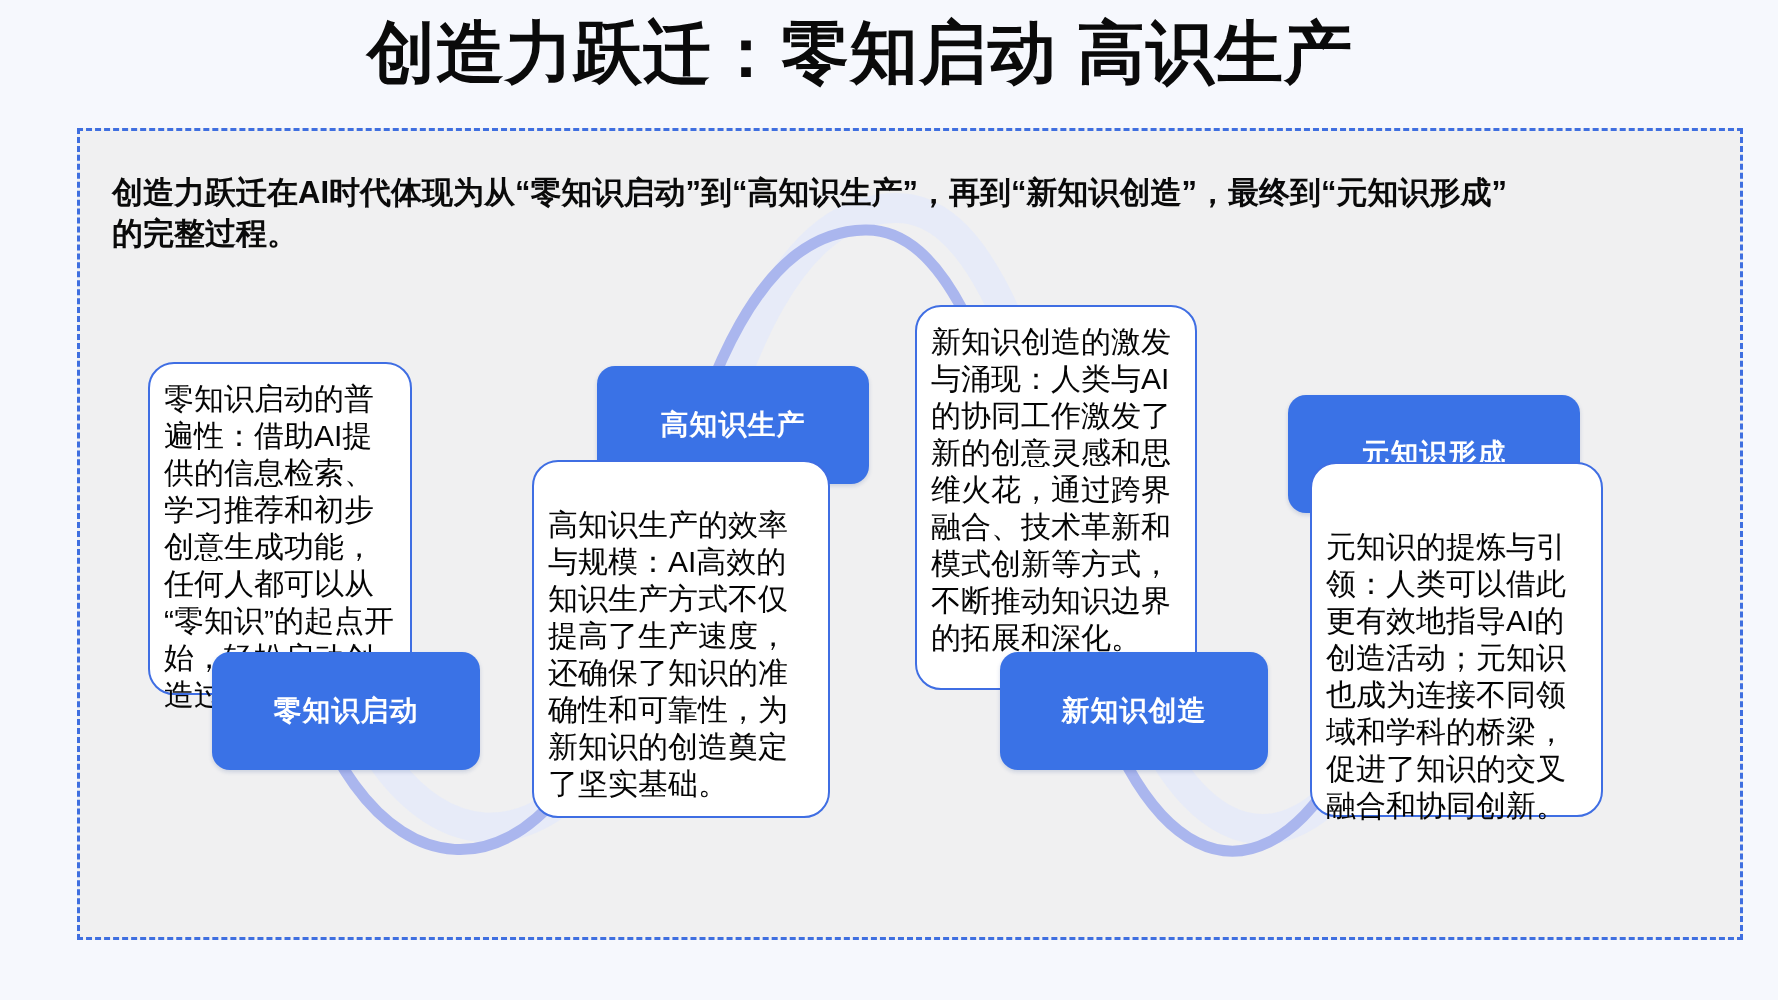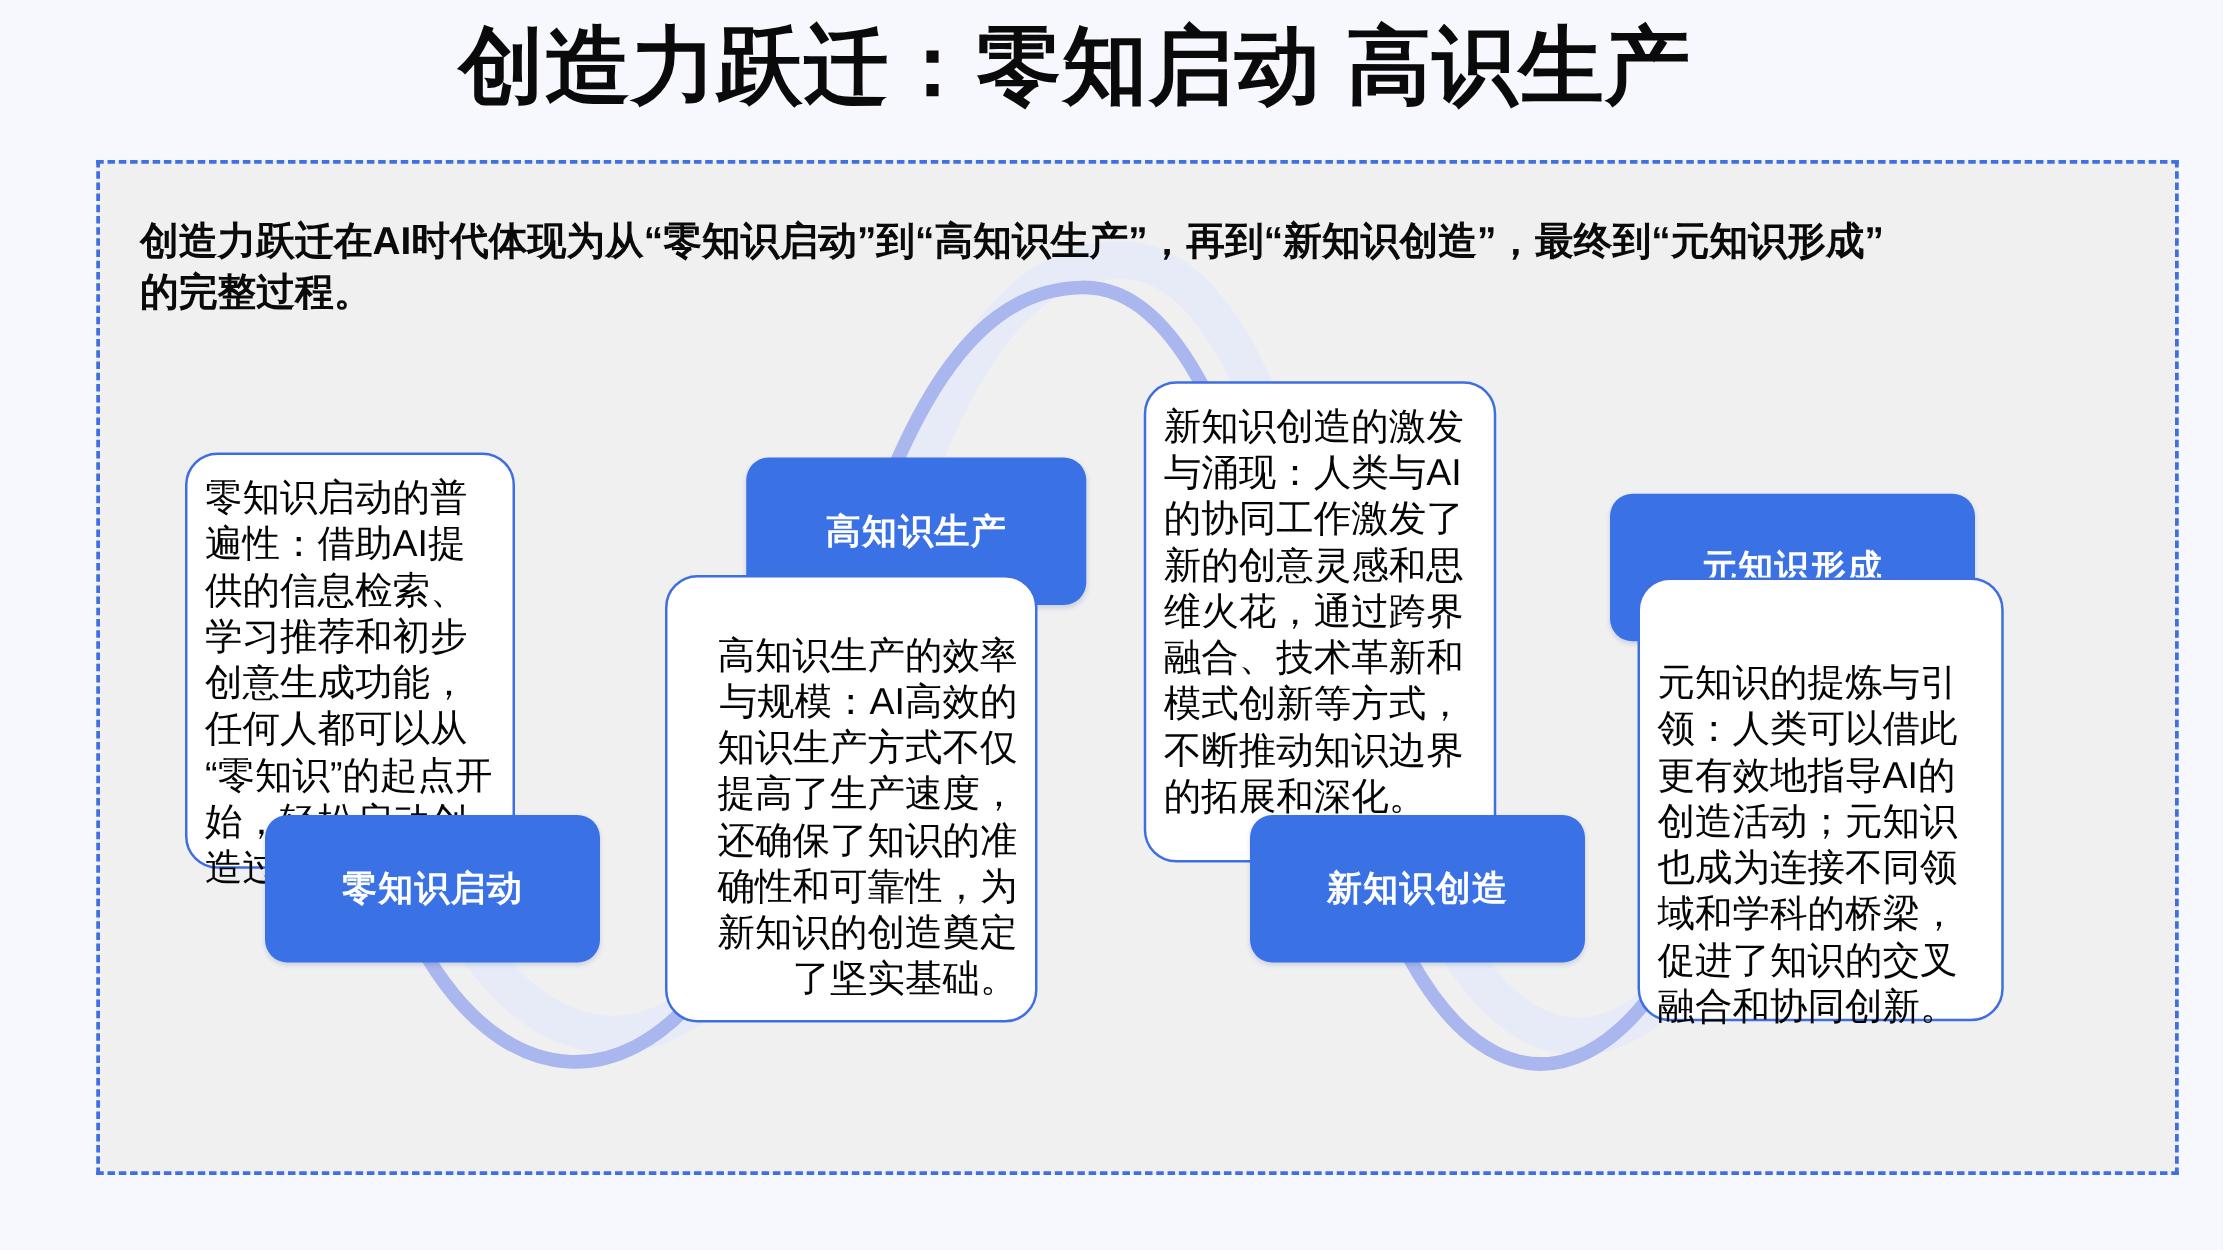--- a/index.html
+++ b/index.html
@@ -31,21 +31,21 @@
   .wave .halo{fill:none;stroke:var(--curve-halo);stroke-width:30;stroke-linecap:round;opacity:.75;}
   .wave .main{fill:none;stroke:var(--curve);stroke-width:11;stroke-linecap:round;}
 
   .card{
     position:absolute;background:#ffffff;border:2px solid var(--card-border);
     border-radius:26px;font-size:30px;line-height:37px;font-weight:500;color:#050505;
   }
   .card p{padding:16px 14px;}
   .card1{left:148px;top:322px;width:264px;height:333px;margin-top:40px;}
   .card2{left:532px;top:460px;width:298px;height:358px;}
-  .card2 p{padding-top:44px;text-align:right;}
+  .card2 p{padding-top:44px;}
   .card3{left:915px;top:305px;width:282px;height:385px;}
   .card4{left:1310px;top:462px;width:293px;height:355px;}
   .card4 p{padding-top:64px;}
 
   .btn{
     position:absolute;width:268px;height:118px;border-radius:18px;
     background:var(--accent-blue);color:var(--button-text);
     display:flex;align-items:center;justify-content:center;
     font-size:28px;font-weight:800;letter-spacing:1px;
     box-shadow:0 2px 4px rgba(30,60,140,.18);

